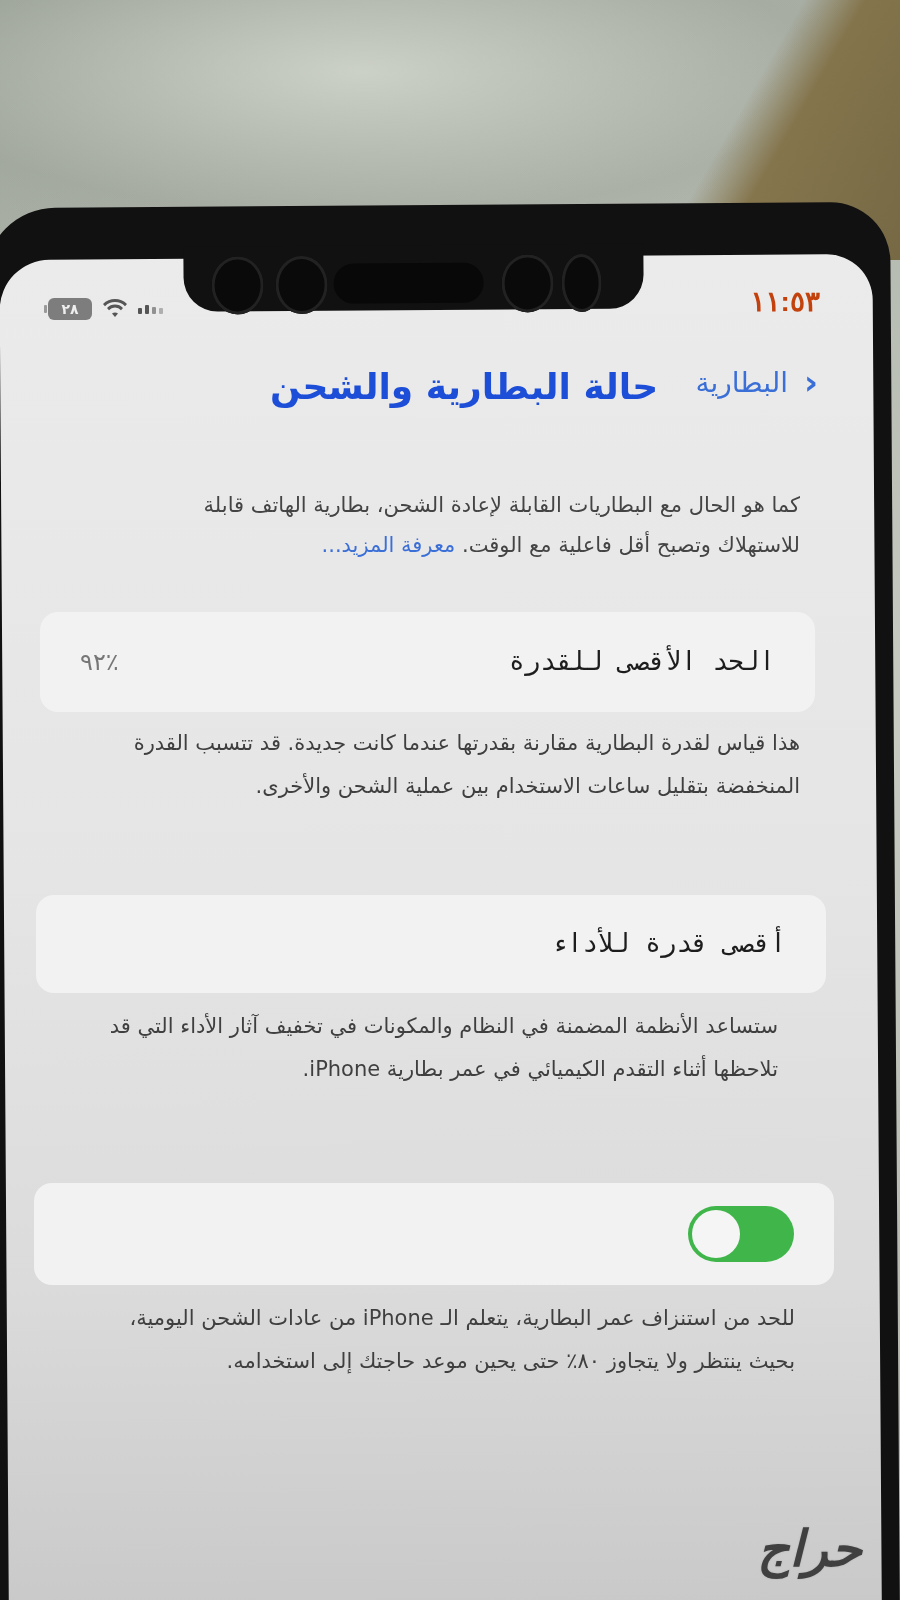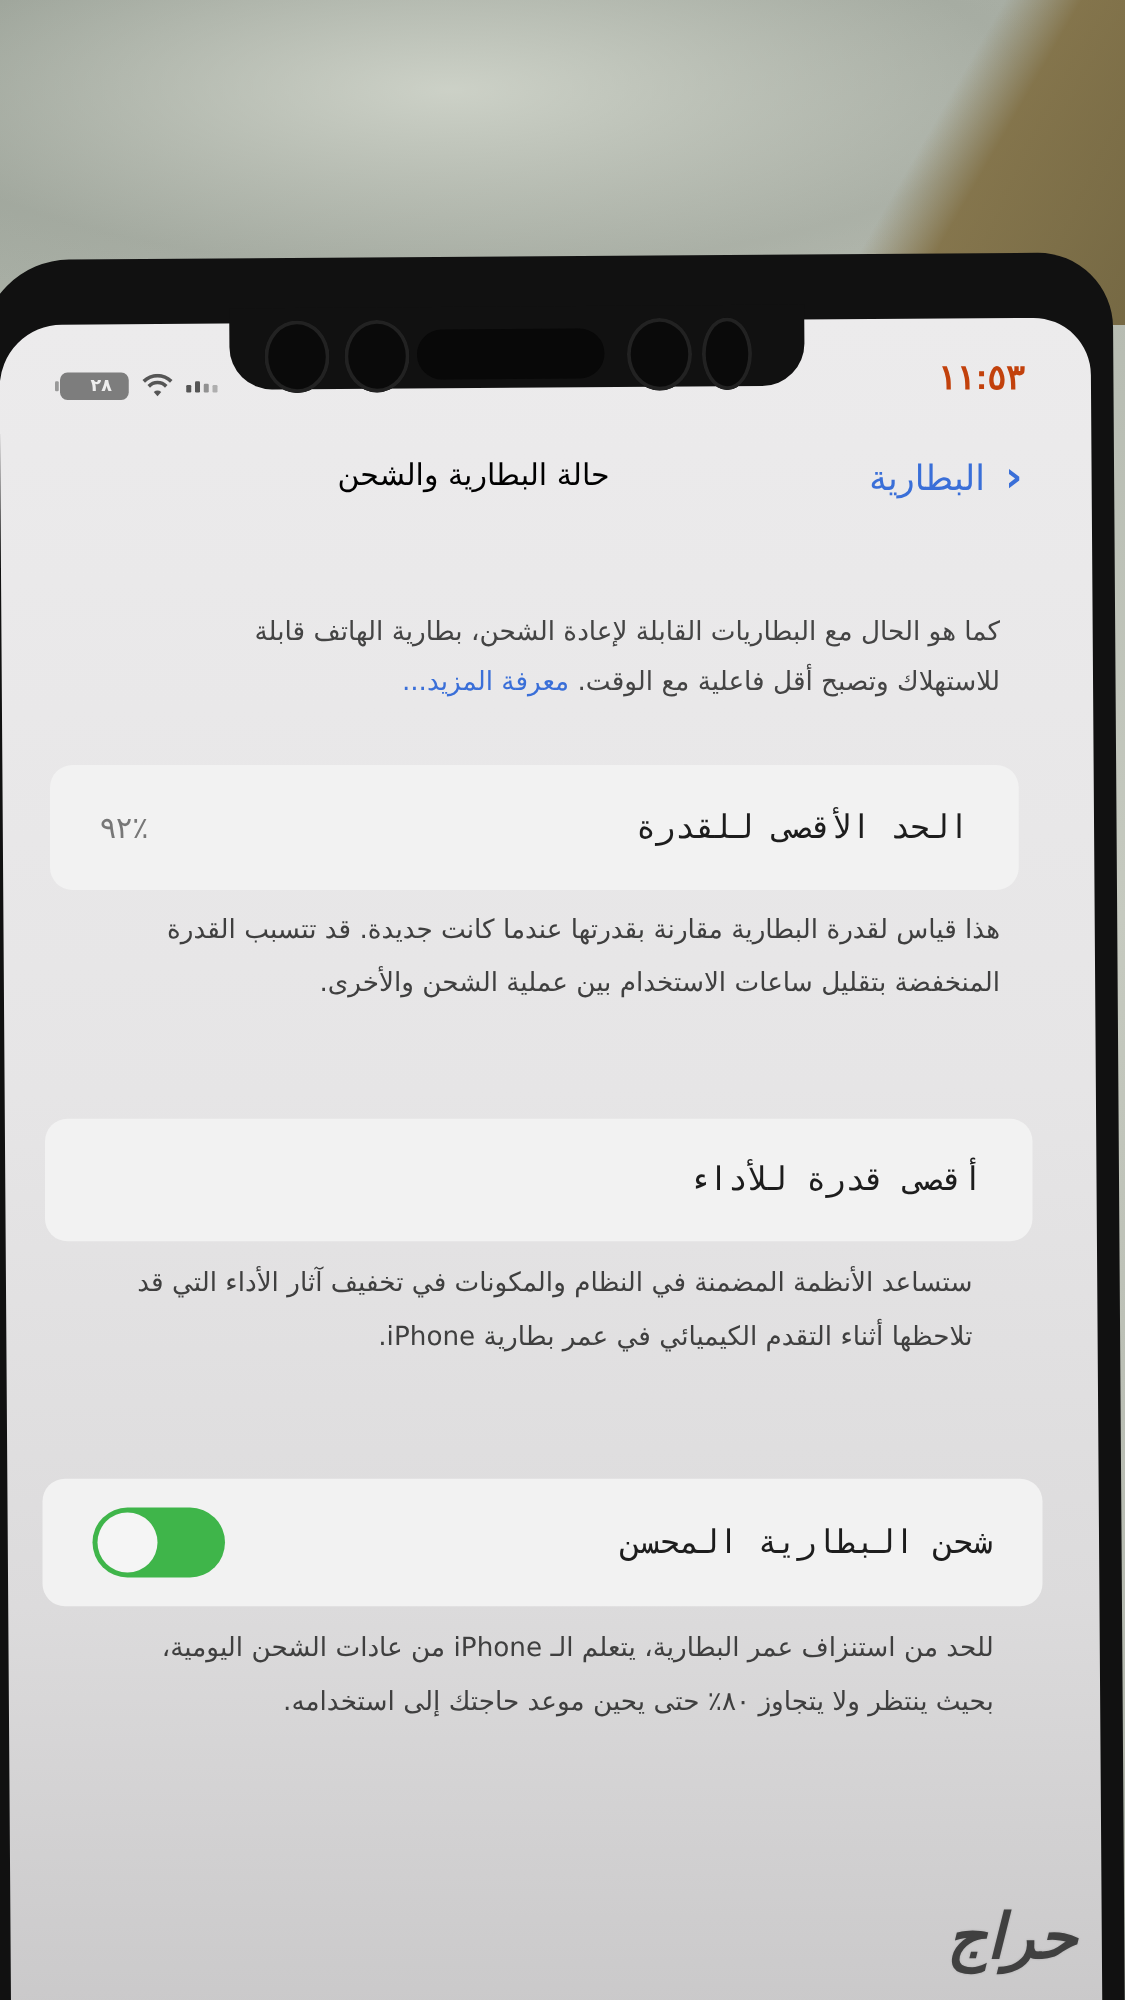--- a/index.html
+++ b/index.html
@@ -34,31 +34,31 @@
   .cam { position:absolute; top:10px; width:52px; height:58px; border-radius:50%; background:#0a0a0a; box-shadow: inset 0 0 0 3px #222; }
   .speaker { position:absolute; top:18px; left:150px; width:150px; height:40px; border-radius:20px; background:#080808; }
 
   .status-time {
     position:absolute; right:80px; top:285px; font-size:28px; font-weight:bold; color:#c2410c;
     font-family: Liberation Sans, sans-serif; letter-spacing:1px;
   }
   .status-left { position:absolute; left:48px; top:298px; display:flex; align-items:center; gap:10px; }
   .battery {
     width:44px; height:22px; border-radius:6px; background:#7d7d7d; color:#eee; font-size:14px;
-    display:flex; align-items:center; justify-content:center; font-weight:bold; position:relative;padding-left:11px;
+    display:flex; align-items:center; justify-content:center; font-weight:bold; position:relative;
   }
   .battery::before { content:""; position:absolute; left:-4px; top:7px; width:3px; height:8px; background:#999; border-radius:1px; }
   .wifi { width:26px; height:20px; }
   .signal { display:flex; gap:3px; align-items:flex-end; }
   .signal span { width:4px; background:#555; border-radius:1px; }
 
   .nav { position:absolute; left:0; width:900px; top:362px; height:50px; }
   .back-btn { position:absolute; right:82px; top:0; display:flex; align-items:center; gap:16px; color:#3a6fd8; font-size:28px; direction:rtl; }
   .back-chevron { font-size:34px; font-weight:bold; color:#3a6fd8; }
-  .page-title { position:absolute; left:270px; top:4px; font-size:24px; font-weight:normal; color:#000000; direction:rtl; }
+  .page-title { position:absolute; left:270px; top:4px; font-size:36px; font-weight:bold; color:#1d4ed8; direction:rtl; }
 
   .rtl { direction:rtl; text-align:right; }
   .intro { position:absolute; left:120px; width:680px; top:485px; font-size:21px; line-height:40px; color:#444; }
   .link { color:#3a6fd8; }
 
   .card { position:absolute; background:#f2f2f2; border-radius:18px; }
   .card-row { position:absolute; left:0; right:0; top:0; bottom:0; display:flex; align-items:center; justify-content:space-between; direction:rtl; padding:0 40px; }
   .card-label { font-size:26px; color:#1d1d1d;font-family:Liberation Mono, monospace; }
   .card-value { font-size:24px; color:#777; }
 
@@ -132,21 +132,20 @@
 <div class="card" style="left:36px; top:895px; width:790px; height:98px;">
   <div class="card-row">
     <span class="card-label">أقصى قدرة للأداء</span>
     <span></span>
   </div>
 </div>
 <div class="desc rtl" style="left:108px; width:670px; top:1005px;">ستساعد الأنظمة المضمنة في النظام والمكونات في تخفيف آثار الأداء التي قد تلاحظها أثناء التقدم الكيميائي في عمر بطارية iPhone.</div>
 
 <div class="card" style="left:34px; top:1183px; width:800px; height:102px;">
   <div class="card-row">
-    <span class="card-label">شحن البطارية المحسن</span>
     <div class="toggle">
       <div class="knob"></div>
     </div>
   </div>
 </div>
 <div class="desc rtl" style="left:120px; width:675px; top:1297px;">للحد من استنزاف عمر البطارية، يتعلم الـ iPhone من عادات الشحن اليومية، بحيث ينتظر ولا يتجاوز ٨٠٪ حتى يحين موعد حاجتك إلى استخدامه.</div>
 
 <div class="watermark">حراج</div>
 
 </body></html>

